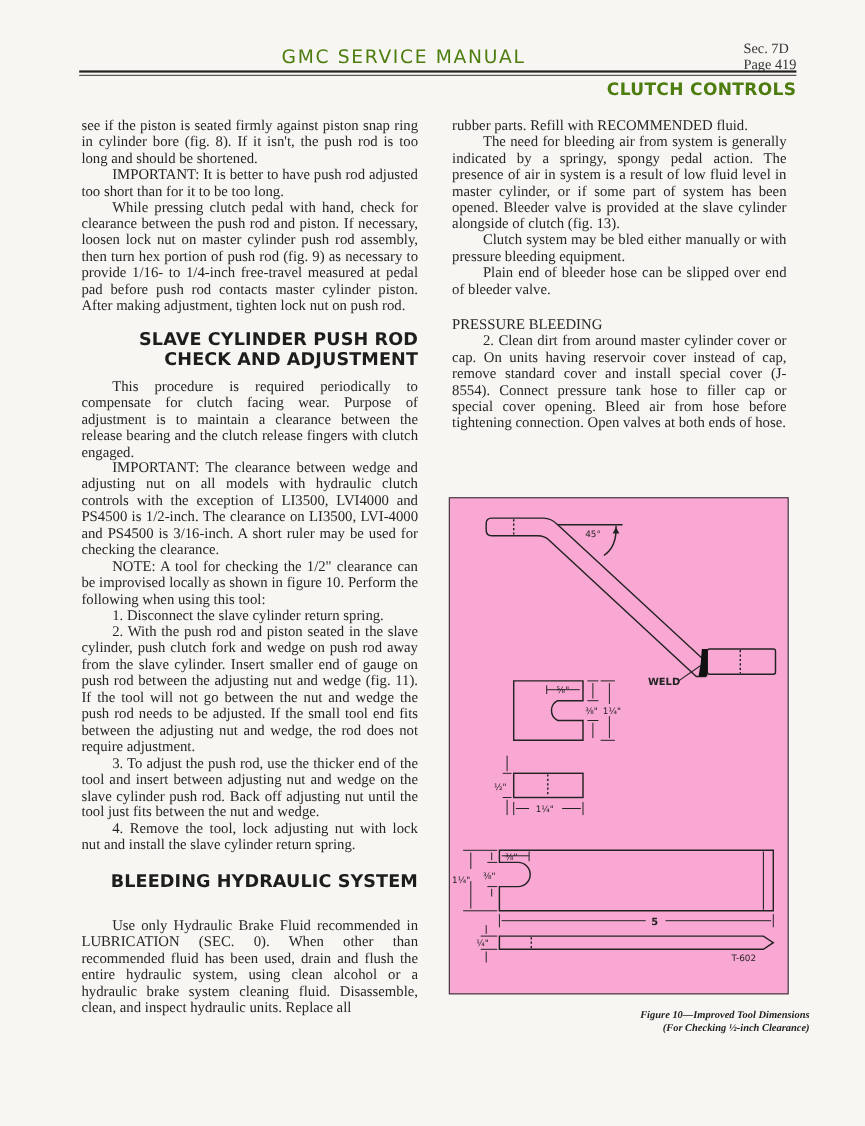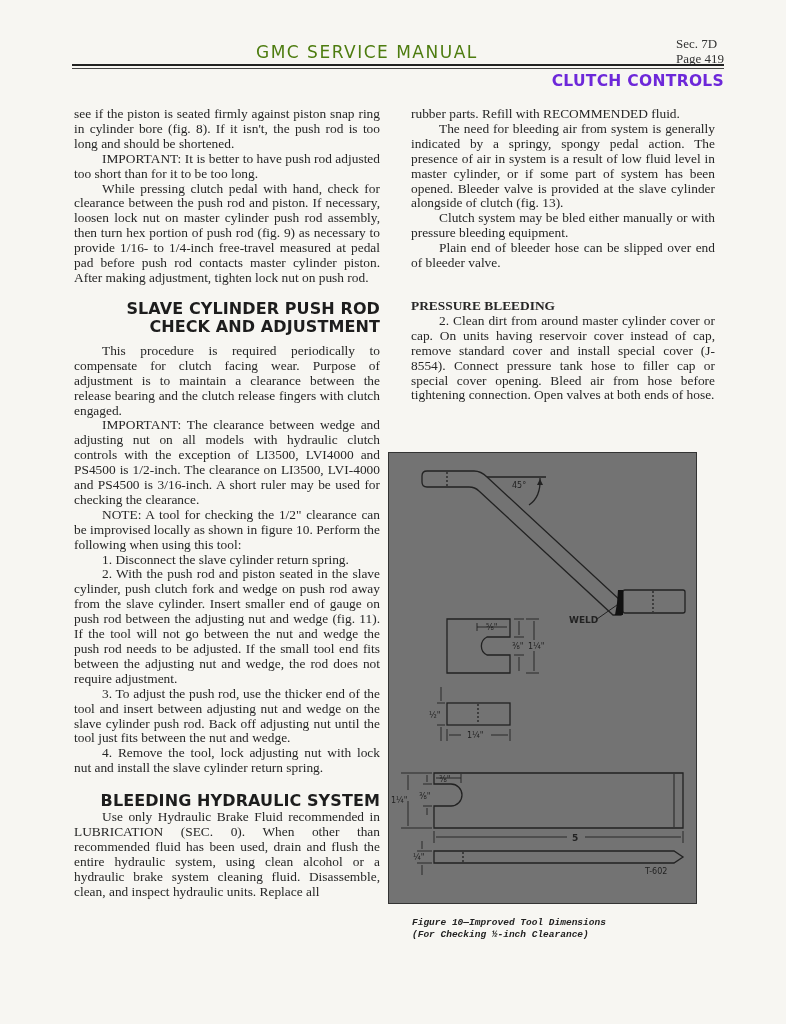--- a/index.html
+++ b/index.html
@@ -15,48 +15,48 @@
     font-size: 17px; letter-spacing: 1.5px; color: #4d7c0f;
   }
   .hdr-sec {
     position: absolute; right: 62px; top: 36px; text-align: left;
     font-family: "Liberation Serif", serif; font-size: 13px; line-height: 15px; color: #333;
   }
   .hdr-rule1 { position: absolute; left: 72px; width: 652px; top: 64px; height: 2px; background: #222; }
   .hdr-rule2 { position: absolute; left: 72px; width: 652px; top: 68px; height: 1px; background: #444; }
   .hdr-section {
     position: absolute; right: 62px; top: 72px;
-    font-family: "DejaVu Sans", sans-serif; font-weight: bold; font-size: 15.5px; color: #6d28d9;
+    font-family: "DejaVu Sans", sans-serif; font-weight: bold; font-size: 15.5px; color: #4d7c0f;
     letter-spacing: 0.3px;
   }
   .col {
     position: absolute; font-family: "Liberation Serif", serif;
     font-size: 13.4px; line-height: 14.9px; text-align: justify; color: #262626;
   }
   .col-left { left: 74px; top: 107px; width: 306px; }
   .col-right { left: 411px; top: 107px; width: 304px; }
   .col p { margin: 0; text-indent: 0; }
   .col p.ind { text-indent: 28px; }
   .col h2 {
     margin: 10px 0 8px 0; text-align: right;
     font-family: "DejaVu Sans", sans-serif; font-weight: bold; font-size: 16px; line-height: 18px;
     color: #1d1d1d; letter-spacing: 0.1px;
   }
   .col h3 {
-    margin: 28px 0 0 0; font-family: "Liberation Serif", serif; font-weight: bold;
+    margin: 17px 0 0 0; font-family: "Liberation Serif", serif; font-weight: normal;
     font-size: 13.4px; line-height: 14.9px;
   }
   .figure-box {
-    position: absolute; left: 388px; top: 452px; width: 307px; height: 450px;
-    border: 1.5px solid #333; background: #737373;
+    position: absolute; left: 408px; top: 452px; width: 307px; height: 450px;
+    border: 1.5px solid #333; background: #f9a8d4;
   }
   .figure-box svg { position: absolute; left: 0; top: 0; }
   .fig-caption {
-    position: absolute; left: 412px; top: 917px; width: 310px; text-align: left;
-    font-family: Liberation Mono, monospace; font-style: italic; font-weight: bold;
+    position: absolute; left: 426px; top: 917px; width: 310px; text-align: right;
+    font-family: Liberation Serif, serif; font-style: italic; font-weight: bold;
     font-size: 9.5px; line-height: 12px; color: #222;
   }
   .svgtxt { font-family: "DejaVu Sans", sans-serif; font-size: 8px; fill: #222; }
   .svgtxt-b { font-family: "DejaVu Sans", sans-serif; font-size: 9px; font-weight: bold; fill: #222; }
 </style>
 </head>
 <body>
 
 <div>
   <div class="hdr-title">GMC SERVICE MANUAL</div>
@@ -77,21 +77,21 @@
     <span>SLAVE CYLINDER PUSH ROD</span><br>
     <span>CHECK AND ADJUSTMENT</span>
   </h2>
   <p class="ind">This procedure is required periodically to compensate for clutch facing wear. Purpose of adjustment is to maintain a clearance between the release bearing and the clutch release fingers with clutch engaged.</p>
   <p class="ind">IMPORTANT: The clearance between wedge and adjusting nut on all models with hydraulic clutch controls with the exception of LI3500, LVI4000 and PS4500 is 1/2-inch. The clearance on LI3500, LVI-4000 and PS4500 is 3/16-inch. A short ruler may be used for checking the clearance.</p>
   <p class="ind">NOTE: A tool for checking the 1/2" clearance can be improvised locally as shown in figure 10. Perform the following when using this tool:</p>
   <p class="ind">1. Disconnect the slave cylinder return spring.</p>
   <p class="ind">2. With the push rod and piston seated in the slave cylinder, push clutch fork and wedge on push rod away from the slave cylinder. Insert smaller end of gauge on push rod between the adjusting nut and wedge (fig. 11). If the tool will not go between the nut and wedge the push rod needs to be adjusted. If the small tool end fits between the adjusting nut and wedge, the rod does not require adjustment.</p>
   <p class="ind">3. To adjust the push rod, use the thicker end of the tool and insert between adjusting nut and wedge on the slave cylinder push rod. Back off adjusting nut until the tool just fits between the nut and wedge.</p>
   <p class="ind">4. Remove the tool, lock adjusting nut with lock nut and install the slave cylinder return spring.</p>
-  <h2 style="margin-top:16px;margin-bottom:0;">BLEEDING HYDRAULIC SYSTEM</h2>
+  <h2 style="margin-top:16px;margin-bottom:24px;">BLEEDING HYDRAULIC SYSTEM</h2>
   <p class="ind">Use only Hydraulic Brake Fluid recommended in LUBRICATION (SEC. 0). When other than recommended fluid has been used, drain and flush the entire hydraulic system, using clean alcohol or a hydraulic brake system cleaning fluid. Disassemble, clean, and inspect hydraulic units. Replace all</p>
 </div>
 
 <div class="col col-right">
   <p>rubber parts. Refill with RECOMMENDED fluid.</p>
   <p class="ind">The need for bleeding air from system is generally indicated by a springy, spongy pedal action. The presence of air in system is a result of low fluid level in master cylinder, or if some part of system has been opened. Bleeder valve is provided at the slave cylinder alongside of clutch (fig. 13).</p>
   <p class="ind">Clutch system may be bled either manually or with pressure bleeding equipment.</p>
   <p class="ind">Plain end of bleeder hose can be slipped over end of bleeder valve.</p>
   <h3>PRESSURE BLEEDING</h3>
   <p class="ind">2. Clean dirt from around master cylinder cover or cap. On units having reservoir cover instead of cap, remove standard cover and install special cover (J-8554). Connect pressure tank hose to filler cap or special cover opening. Bleed air from hose before tightening connection. Open valves at both ends of hose.</p>

